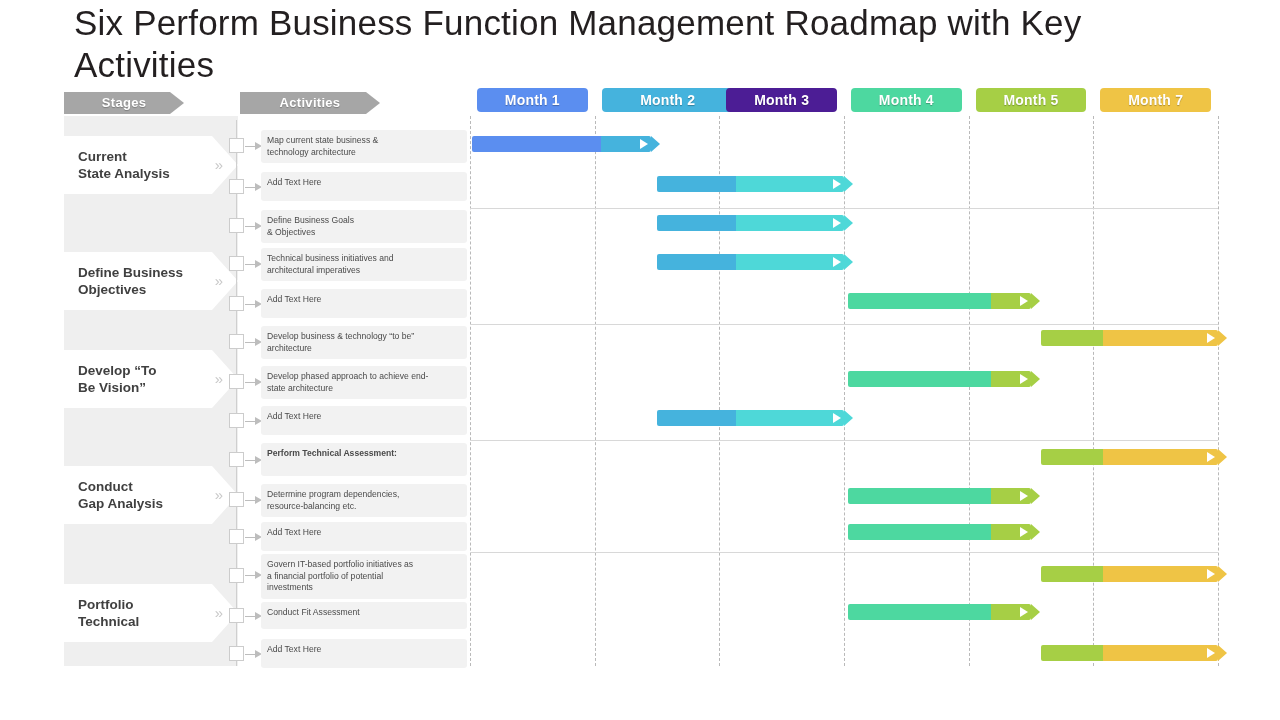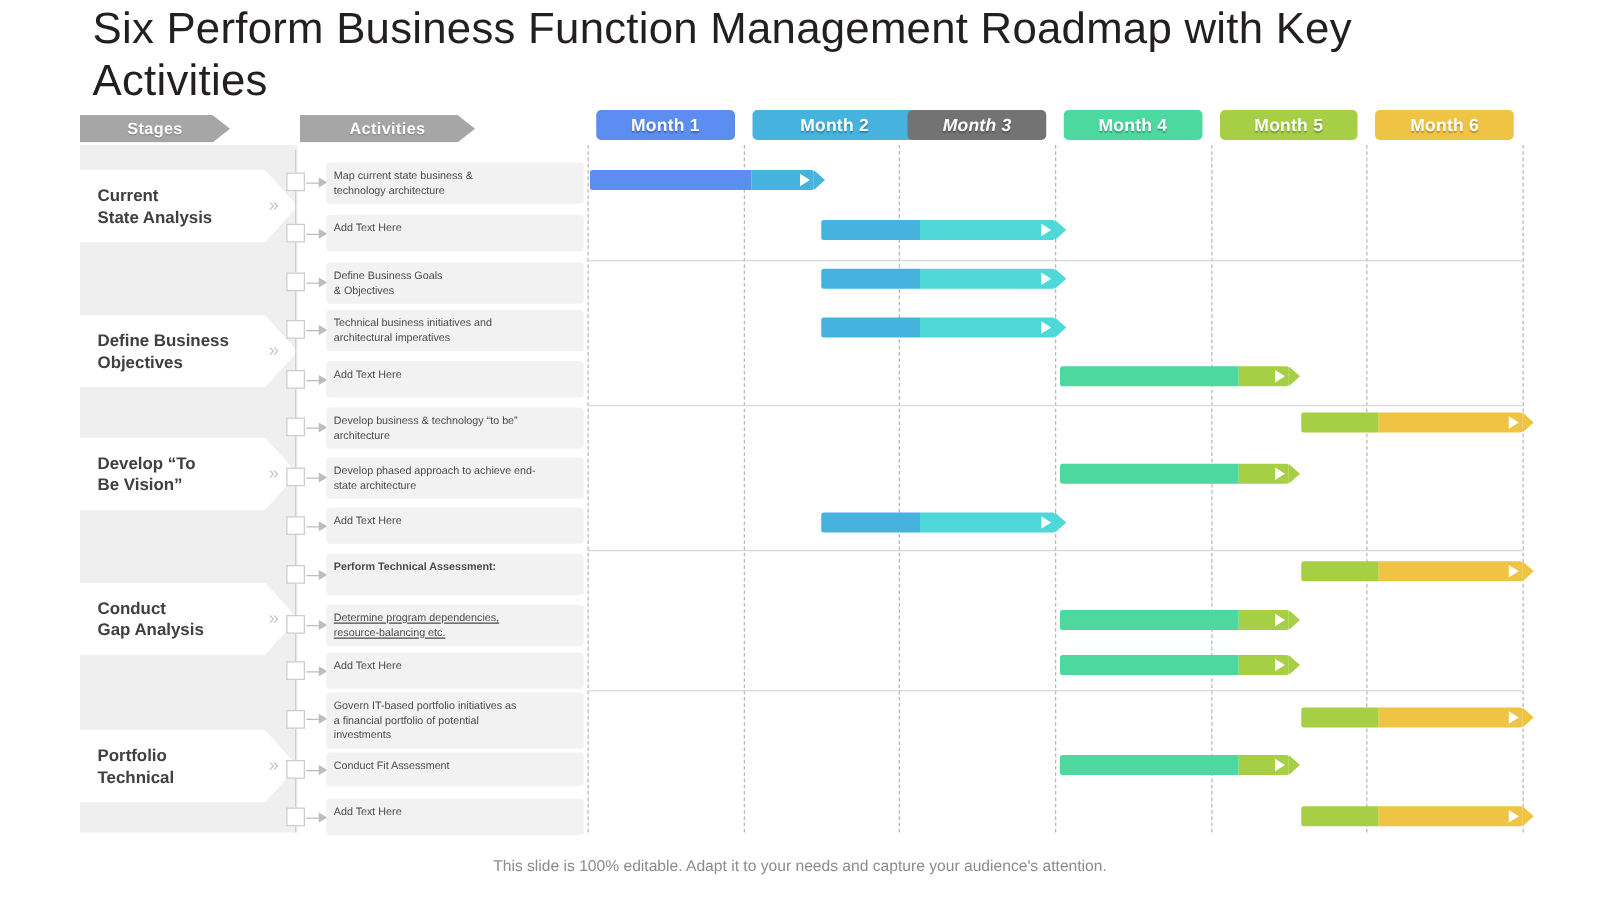--- a/index.html
+++ b/index.html
@@ -204,24 +204,24 @@
 <div id="slide">
 
   <div class="title">Six Perform Business Function  Management Roadmap with Key Activities</div>
 
   <div class="banner" id="banner-stages">Stages</div>
   <div class="banner" id="banner-activities">Activities</div>
 
   <div id="month-heads">
       <div class="month-head" style="left: 477px; width: 110.67px; background: rgb(91, 142, 240);">Month 1</div>
       <div class="month-head" style="left: 601.67px; width: 132px; background: rgb(69, 179, 221);">Month 2</div>
-      <div class="month-head" style="left: 726.34px; width: 110.67px; background: #737373; font-style: italic;">Month 3</div>
+      <div class="month-head" style="left: 726.34px; width: 110.67px; background: #4c1d95;">Month 3</div>
       <div class="month-head" style="left: 851.01px; width: 110.67px; background: rgb(77, 216, 160);">Month 4</div>
       <div class="month-head" style="left: 975.68px; width: 110.67px; background: rgb(166, 207, 69);">Month 5</div>
-      <div class="month-head" style="left: 1100.35px; width: 110.67px; background: rgb(239, 196, 69);">Month 6</div>
+      <div class="month-head" style="left: 1100.35px; width: 110.67px; background: rgb(239, 196, 69);">Month 7</div>
     </div>
 
   <div id="stage-col"></div>
   <div id="stage-items">
       <div class="stage-chevron" style="top: 136px; left: 64px; position: absolute;">
         <div class="stage-label">Current
 State Analysis</div>
       </div>
       <div class="stage-guillemet" style="top: 158px;">»</div>
       <div class="stage-chevron" style="top: 252px; left: 64px; position: absolute;">
@@ -300,21 +300,21 @@
 &amp; Objectives</span></div>
       <div class="activity" style="top: 248px; min-height: 31px;"><span>Technical business initiatives and
 architectural imperatives</span></div>
       <div class="activity" style="top: 289px; min-height: 29px;"><span>Add Text Here</span></div>
       <div class="activity" style="top: 326px; min-height: 31px;"><span>Develop business &amp; technology “to be”
 architecture</span></div>
       <div class="activity" style="top: 366px; min-height: 31px;"><span>Develop phased approach to achieve end-
 state architecture</span></div>
       <div class="activity" style="top: 406px; min-height: 29px;"><span>Add Text Here</span></div>
       <div class="activity" style="top: 443px; min-height: 33px; font-weight: bold;"><span>Perform Technical Assessment:</span></div>
-      <div class="activity" style="top: 484px; min-height: 31px; text-decoration: underline;"><span>Determine  program dependencies,
+      <div class="activity" style="top: 484px; min-height: 31px;"><span>Determine  program dependencies,
 resource-balancing etc.</span></div>
       <div class="activity" style="top: 522px; min-height: 29px;"><span>Add Text Here</span></div>
       <div class="activity" style="top: 554px; min-height: 42px;"><span>Govern IT-based portfolio initiatives as
 a financial portfolio of potential
 investments</span></div>
       <div class="activity" style="top: 602px; min-height: 27px;"><span>Conduct Fit  Assessment</span></div>
       <div class="activity" style="top: 639px; min-height: 29px;"><span>Add Text Here</span></div>
     </div>
 
   <div id="grid">
@@ -422,15 +422,14 @@
       </div>
       <div class="bar" style="left: 570.989px; width: 177.031px; top: 529px;">
         <div class="seg-a" style="width: 61.961px; background: rgb(166, 207, 69);"></div>
         <div class="seg-b" style="width: 115.07px; background: rgb(239, 196, 69);">
           <div class="head" style="border-left: 9px solid rgb(239, 196, 69);"></div>
           <div class="notch"></div>
         </div>
       </div>
     </div>
 
-  <div class="footer">This slide is 100% editable. Adapt it to your needs and capture your audience's attention.</div>
 
 </div>
 
 </body></html>

